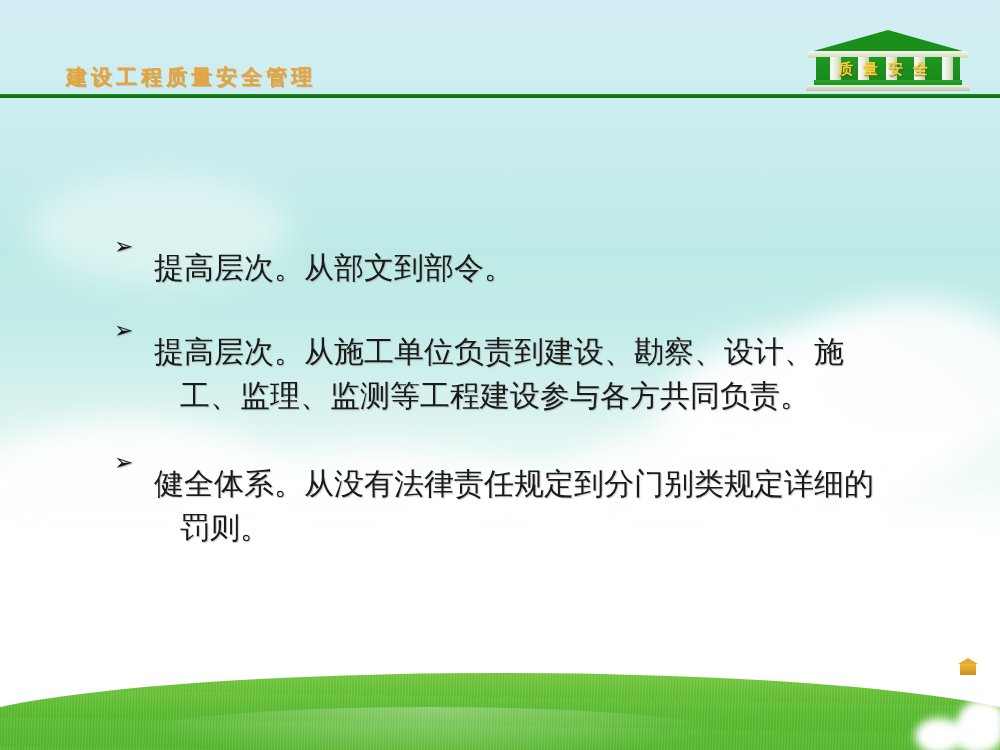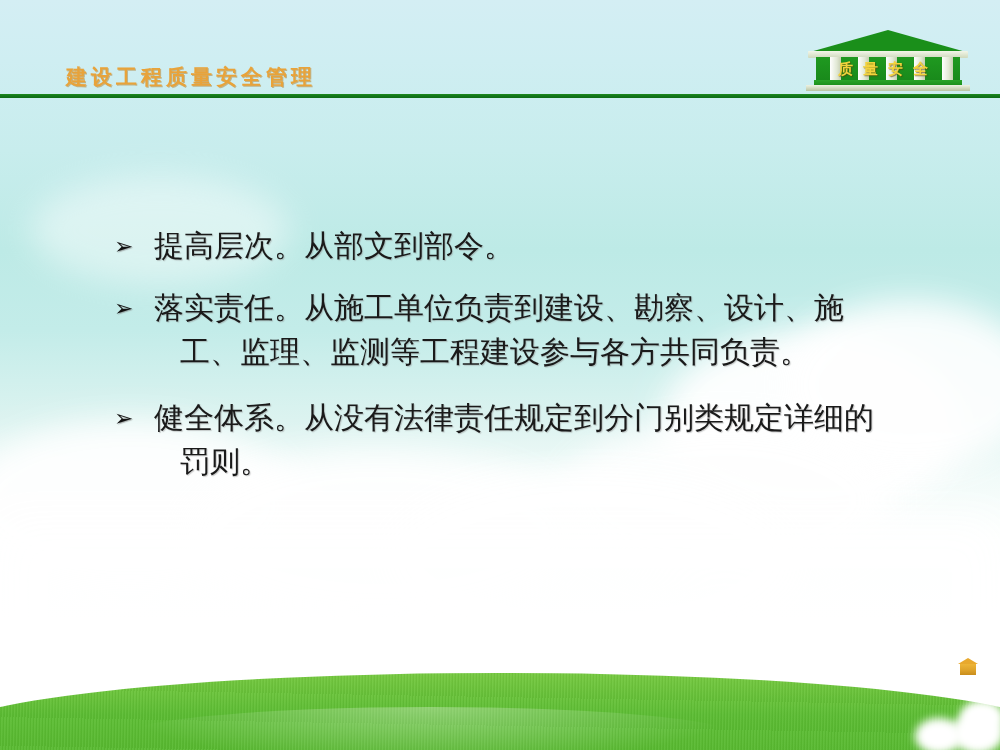--- a/index.html
+++ b/index.html
@@ -223,20 +223,21 @@
     box-sizing: border-box;
   }
   .bullet-text {
     flex: 1 1 auto;
     font-size: 30px;
     line-height: 44px;
     color: #1a1a1a;
     text-shadow: 1px 1px 1px rgba(140,140,140,0.45);
     text-indent: -26px;
     padding-left: 0px;
+    margin-top: 22px;
   }
   .bullet-row:nth-child(2) { margin-bottom: 22px; }
 </style>
 </head>
 <body>
 
 <div id="slide">
 
   <div class="bg-sky"></div>
   <div class="cloud cloud-h"></div>
@@ -277,21 +278,21 @@
 
   <div class="bullets">
 
     <div class="bullet-row">
       <div class="bullet-marker">➢</div>
       <div class="bullet-text">提高层次。从部文到部令。</div>
     </div>
 
     <div class="bullet-row">
       <div class="bullet-marker">➢</div>
-      <div class="bullet-text">落实责任。从施工单位负责到建设、勘察、设计、施工、监理、监测等工程建设参与各方共同负责。</div>
+      <div class="bullet-text">提高层次。从施工单位负责到建设、勘察、设计、施工、监理、监测等工程建设参与各方共同负责。</div>
     </div>
 
     <div class="bullet-row">
       <div class="bullet-marker">➢</div>
       <div class="bullet-text">健全体系。从没有法律责任规定到分门别类规定详细的罚则。</div>
     </div>
 
   </div>
 
 </div>

